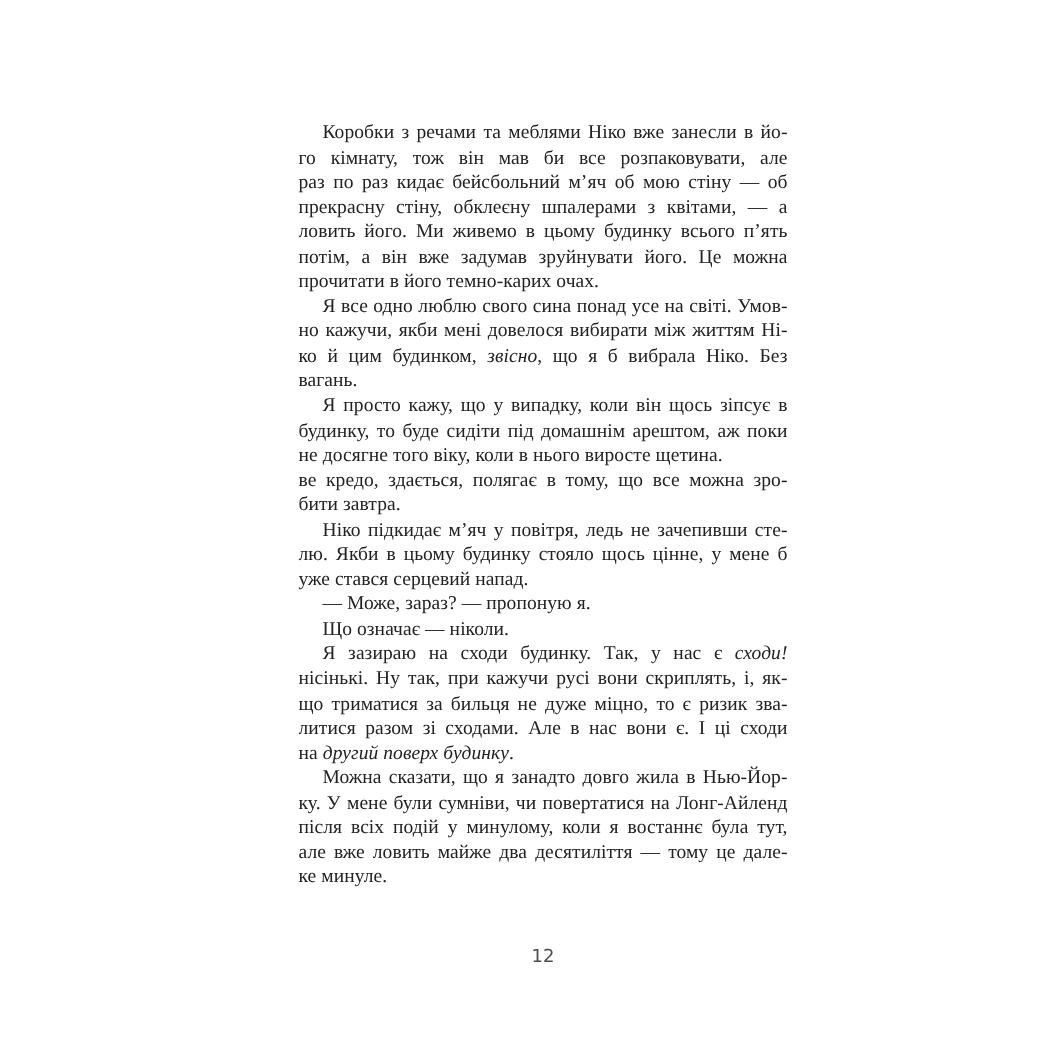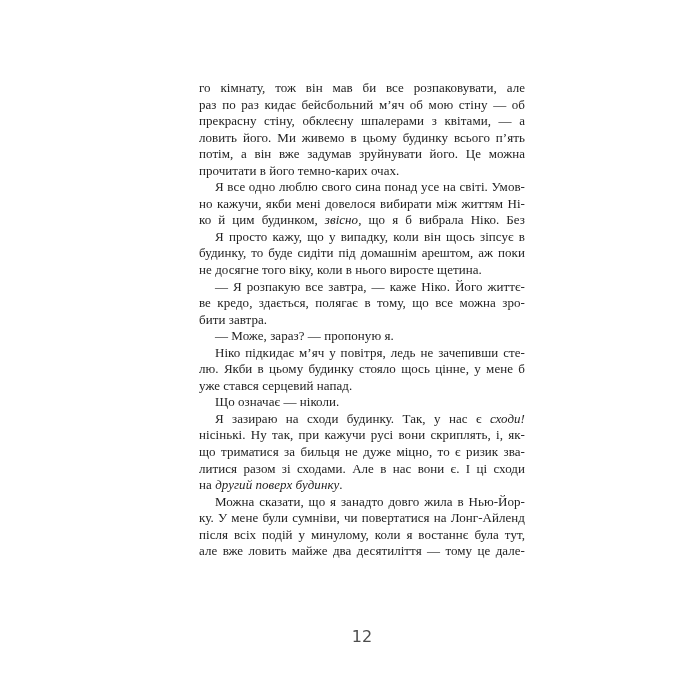--- a/index.html
+++ b/index.html
@@ -44,72 +44,74 @@
   .italic {
     font-style: italic;
   }
   .page-number {
     position: absolute;
     top: 630px;
     left: 199px;
     width: 326px;
     text-align: center;
     font-family: "DejaVu Sans", "Liberation Sans", sans-serif;
-    font-size: 16px;
+    font-size: 12px;
     line-height: 14px;
     color: #4d4d4d;
   }
 </style>
 </head>
 <body>
 
 <div class="page" style="background: rgb(255, 255, 255); color: rgb(34, 34, 34);">
   <div class="text-block">
       <div class="paragraph">
+        <div class="line first"><span>Коробки з речами та меблями Ніко вже занесли в йо-</span></div>
         <div class="line"><span>го кімнату, тож він мав би все розпаковувати, але натомість</span></div>
         <div class="line"><span>раз по раз кидає бейсбольний м’яч об мою стіну — об мою</span></div>
         <div class="line"><span>прекрасну стіну, обклеєну шпалерами з квітами, — а потім</span></div>
         <div class="line"><span>ловить його. Ми живемо в цьому будинку всього п’ять</span></div>
         <div class="line"><span>потім, а він вже задумав зруйнувати його. Це можна</span></div>
         <div class="line last"><span>прочитати в його темно-карих очах.</span></div>
       </div>
       <div class="paragraph">
         <div class="line first"><span>Я все одно люблю свого сина понад усе на світі. Умов-</span></div>
         <div class="line"><span>но кажучи, якби мені довелося вибирати між життям Ні-</span></div>
         <div class="line"><span>ко й цим будинком, </span><span class="italic">звісно</span><span>, що я б вибрала Ніко. Без</span></div>
+        <div class="line last"><span>вагань.</span></div>
       </div>
       <div class="paragraph">
         <div class="line first"><span>Я просто кажу, що у випадку, коли він щось зіпсує в цьому</span></div>
         <div class="line"><span>будинку, то буде сидіти під домашнім арештом, аж поки</span></div>
         <div class="line last"><span>не досягне того віку, коли в нього виросте щетина.</span></div>
       </div>
       <div class="paragraph">
-        <div class="line first"><span>— Я розпакую все завтра, — каже Ніко. Його життє-</span></div>
         <div class="line"><span>ве кредо, здається, полягає в тому, що все можна зро-</span></div>
         <div class="line last"><span>бити завтра.</span></div>
-      </div>
-      <div class="paragraph">
-        <div class="line first last"><span>— Може, зараз? — пропоную я.</span></div>
       </div>
       <div class="paragraph">
         <div class="line first"><span>Ніко підкидає м’яч у повітря, ледь не зачепивши сте-</span></div>
         <div class="line"><span>лю. Якби в цьому будинку стояло щось цінне, у мене б</span></div>
         <div class="line last"><span>уже стався серцевий напад.</span></div>
+      </div>
+      <div class="paragraph">
+        <div class="line first last"><span>— Може, зараз? — пропоную я.</span></div>
       </div>
       <div class="paragraph">
         <div class="line first last"><span>Що означає — ніколи.</span></div>
       </div>
       <div class="paragraph">
         <div class="line first"><span>Я зазираю на сходи будинку. Так, у нас є </span><span class="italic">сходи!</span></div>
         <div class="line"><span>нісінькі. Ну так, при кажучи русі вони скриплять, і, як-</span></div>
         <div class="line"><span>що триматися за бильця не дуже міцно, то є ризик зва-</span></div>
         <div class="line"><span>литися разом зі сходами. Але в нас вони є. І ці сходи ведуть</span></div>
         <div class="line last"><span>на </span><span class="italic">другий поверх будинку</span><span>.</span></div>
       </div>
       <div class="paragraph">
         <div class="line first"><span>Можна сказати, що я занадто довго жила в Нью-Йор-</span></div>
         <div class="line"><span>ку. У мене були сумніви, чи повертатися на Лонг-Айленд</span></div>
         <div class="line"><span>після всіх подій у минулому, коли я востаннє була тут,</span></div>
         <div class="line"><span>але вже ловить майже два десятиліття — тому це дале-</span></div>
+        <div class="line last"><span>ке минуле.</span></div>
       </div>
     </div>
   <div class="page-number" style="color: rgb(77, 77, 77);">12</div>
 </div>
 
 </body></html>

